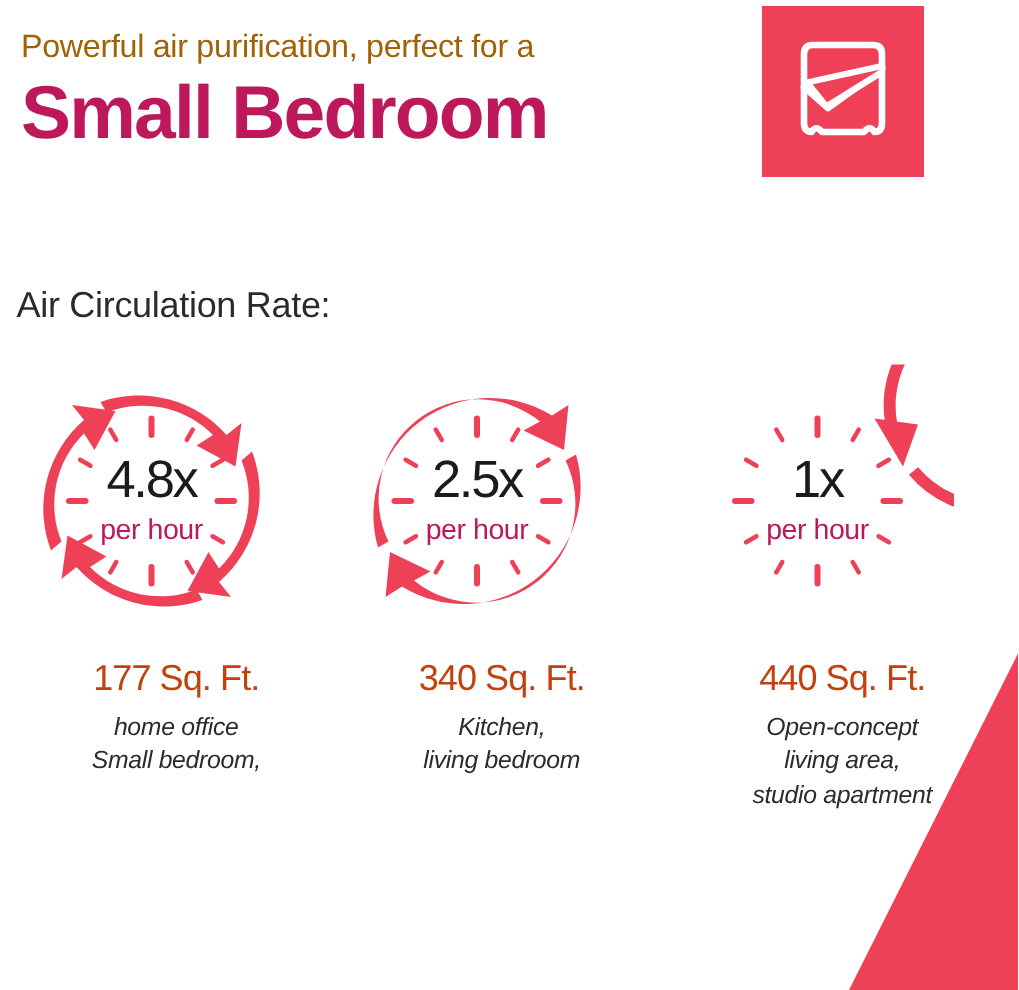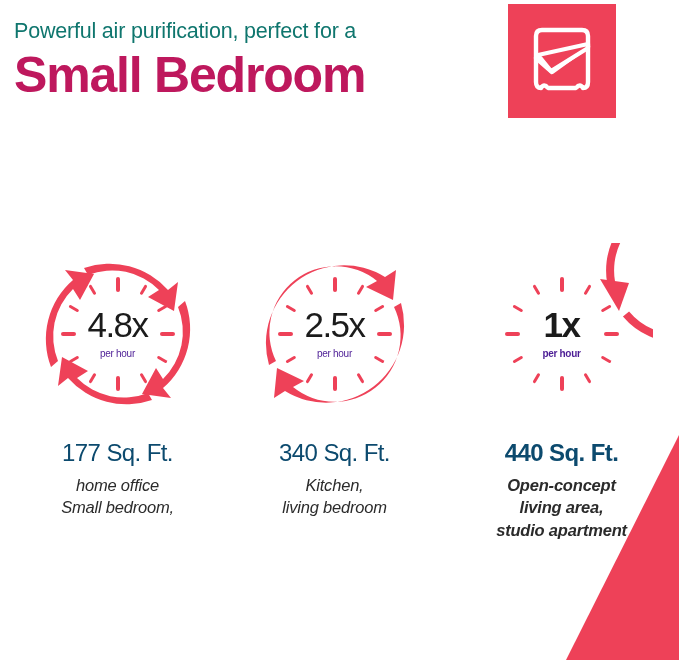--- a/index.html
+++ b/index.html
@@ -26,21 +26,21 @@
   .corner-triangle svg { display:block; }
 
   
   .header {
     position:absolute;
     left:14px; top:18px;
     width:500px;
   }
   .header-kicker {
     font-size:21.5px;
-    color:#0f766e;
+    color:#a16207;
     letter-spacing:-0.2px;
     line-height:1.25;
     white-space:nowrap;
   }
   .header-title {
     font-size:50px;
     font-weight:bold;
     color:#be185d;
     letter-spacing:-1.2px;
     line-height:1.12;
@@ -74,25 +74,24 @@
   .cards {
     position:absolute;
     left:0; top:243px;
     width:679px;
     display:flex;
   }
   .card {
     width:215px;
     display:flex;
     flex-direction:column;
-    align-items:center;
   }
   .card:nth-child(1){ margin-left:10px; }
   .card:nth-child(2){ margin-left:2px; }
-  .card:nth-child(3){ margin-left:12px;font-weight:bold; }
+  .card:nth-child(3){ margin-left:12px; }
 
   .dial {
     position:relative;
     width:182px; height:182px;
   }
   .dial svg { position:absolute; left:0; top:0; }
 
   .dial-text {
     position:absolute;
     left:0; right:0; top:50%;
@@ -100,31 +99,31 @@
     text-align:center;
     pointer-events:none;
   }
   .dial-value {
     font-size:35px;
     color:#1b1b1b;
     letter-spacing:-1.5px;
     line-height:1;
   }
   .dial-unit {
-    font-size:10px;
-    color:#4c1d95;
+    font-size:19px;
+    color:#be185d;
     letter-spacing:-0.3px;
     line-height:1;
     margin-top:7px;
   }
 
   .card-area {
     margin-top:14px;
     font-size:24px;
-    color:#0c4a6e;
+    color:#c2410c;
     letter-spacing:-0.6px;
     text-align:center;
     white-space:nowrap;
   }
   .card-desc {
     margin-top:7px;
     font-size:16.5px;
     font-style:italic;
     color:#2b2b2b;
     text-align:center;
@@ -148,20 +147,21 @@
 
         <path d="M10 12 Q10 6 16 6 L56 6 Q62 6 62 12 L62 58 Q62 64 57 64 Q54 59 50 64 L22 64 Q18 59 15 64 Q10 64 10 58 Z" stroke="#ffffff" stroke-width="4.4" stroke-linejoin="round" stroke-linecap="round" fill="none"></path>
 
         <path d="M10 34 L26 48 L62 22" stroke="#ffffff" stroke-width="4.4" stroke-linejoin="round" stroke-linecap="round" fill="none"></path>
         <path d="M10 34 L62 22" stroke="#ffffff" stroke-width="0" fill="none"></path>
         <path d="M12 31 L62 20 L62 24 L25 47 Z" fill="#ee4158" stroke="#ffffff" stroke-width="4.2" stroke-linejoin="round"></path>
       </svg>
     </span>
   </div>
 
+  <div class="section-label">Air Circulation Rate:</div>
 
   <div class="cards">
 
     <div class="card">
       <div class="dial">
         <span>
           <svg width="182" height="182" viewBox="0 0 182 182">
             <g stroke="#ee4158" stroke-width="4" stroke-linecap="round">
 
               <line x1="91" y1="36" x2="91" y2="47"></line>

